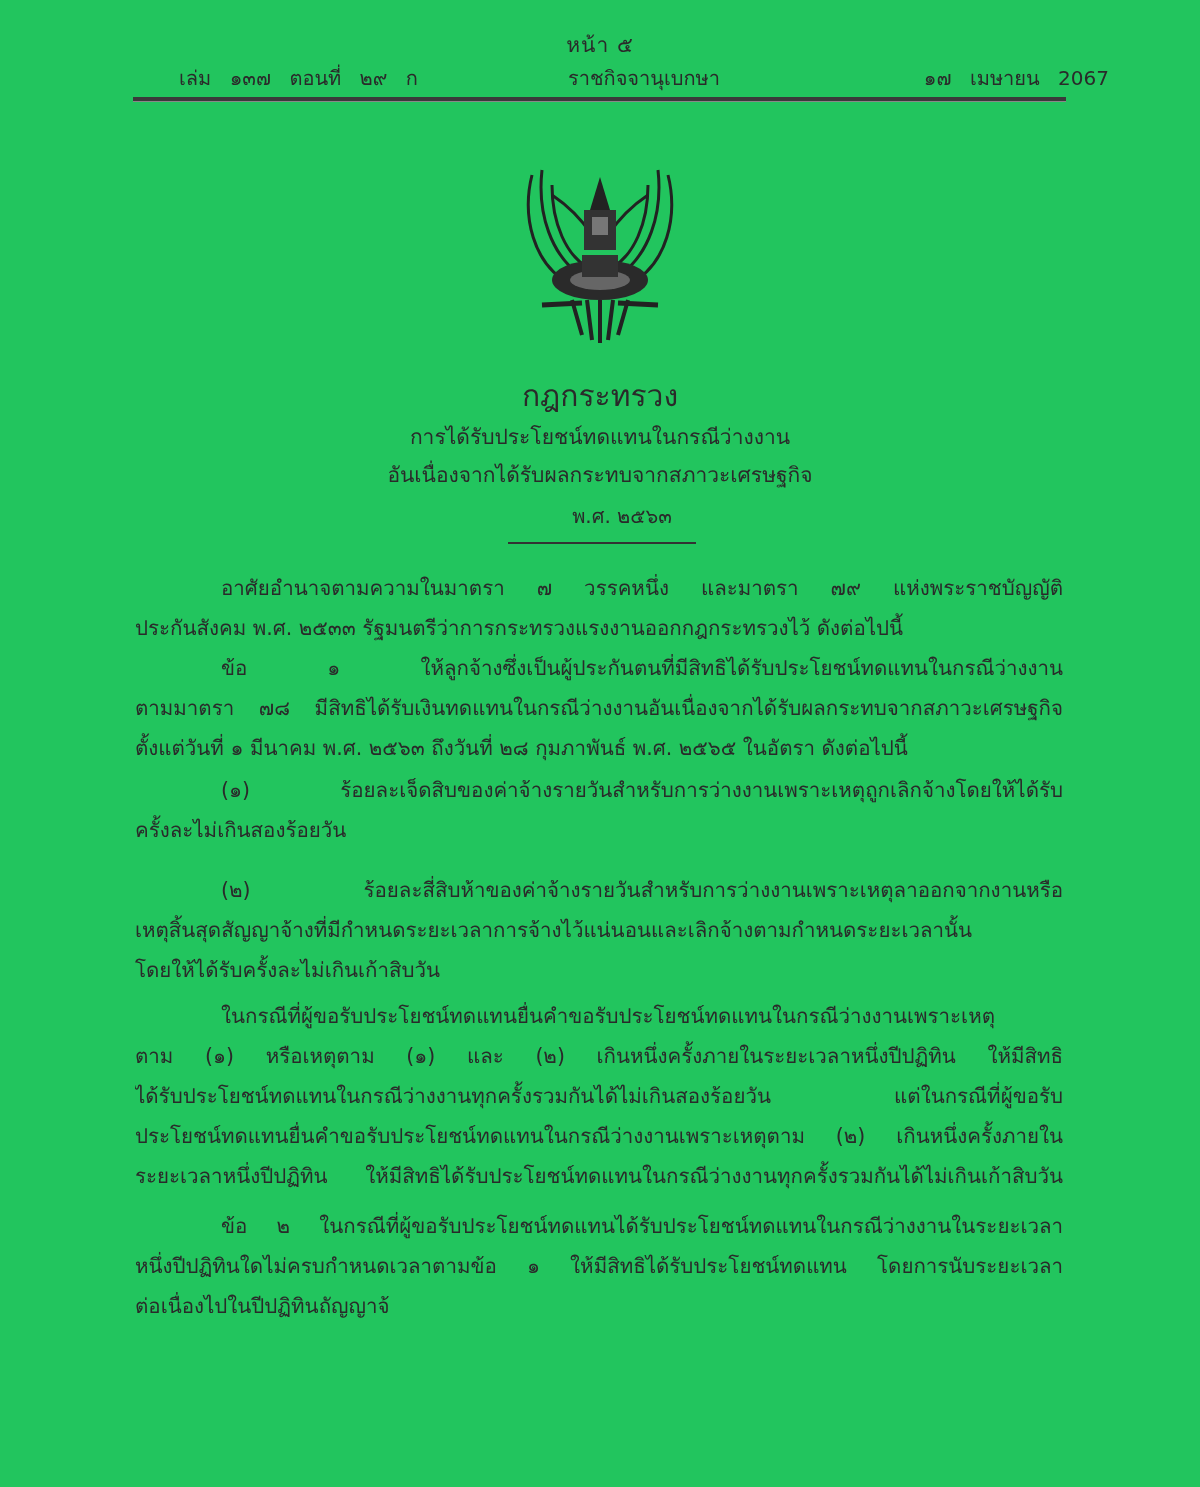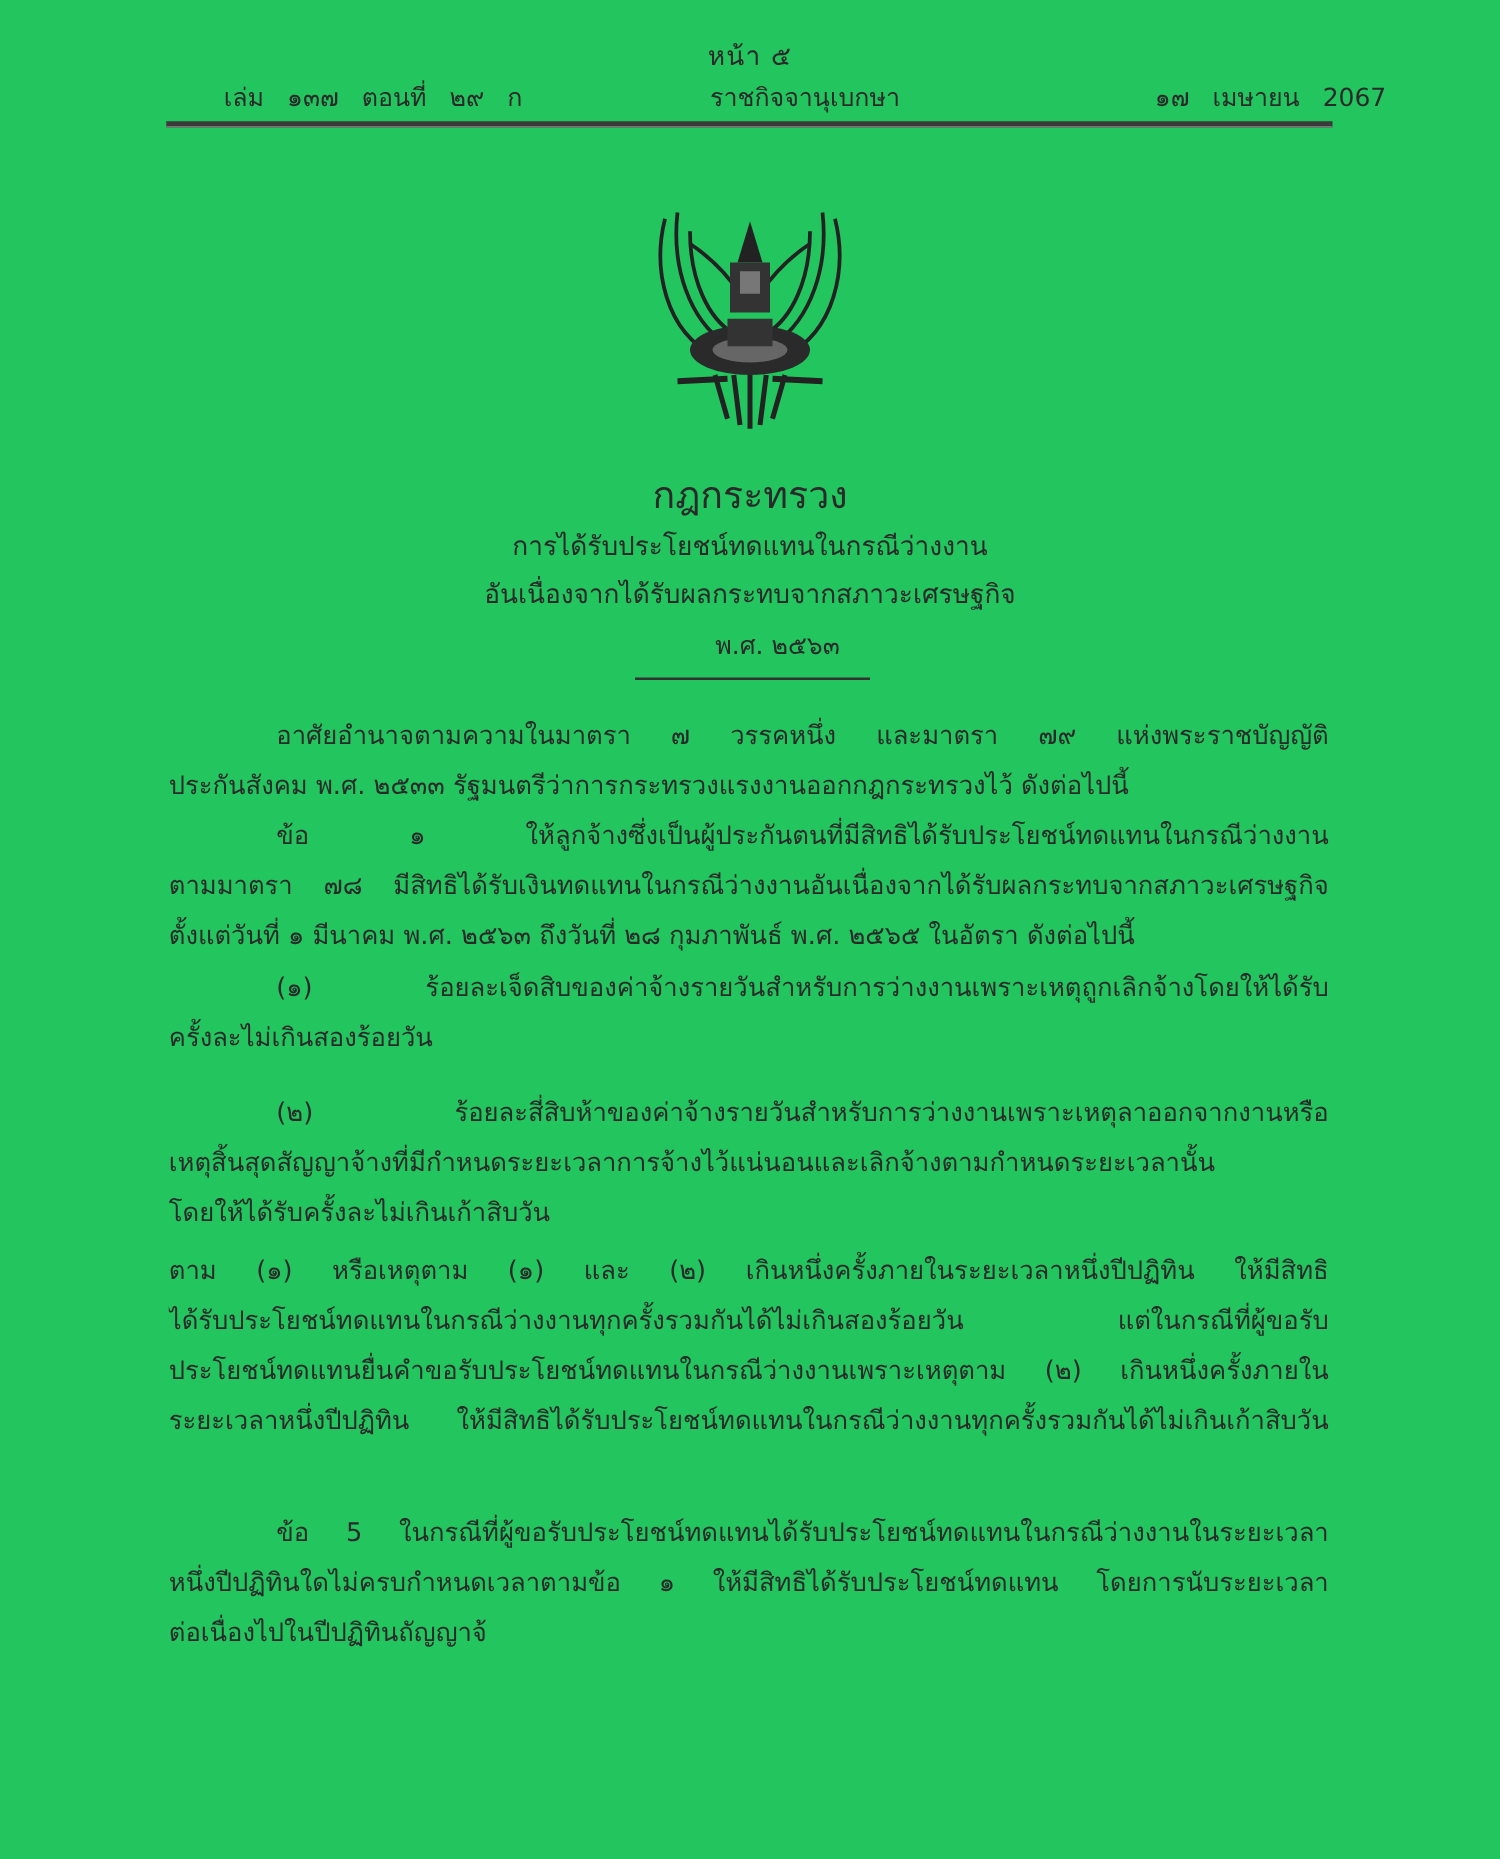--- a/index.html
+++ b/index.html
@@ -72,25 +72,26 @@
     <span class="line">ครั้งละไม่เกินสองร้อยวัน</span>
   </div>
 
   <div class="body" style="top:870px;">
     <span class="line just" style="padding-left:86px;">(๒) ร้อยละสี่สิบห้าของค่าจ้างรายวันสำหรับการว่างงานเพราะเหตุลาออกจากงานหรือ</span>
     <span class="line just">เหตุสิ้นสุดสัญญาจ้างที่มีกำหนดระยะเวลาการจ้างไว้แน่นอนและเลิกจ้างตามกำหนดระยะเวลานั้น</span>
     <span class="line">โดยให้ได้รับครั้งละไม่เกินเก้าสิบวัน</span>
   </div>
 
   <div class="body" style="top:996px;">
+    <span class="line just" style="padding-left:86px;">ในกรณีที่ผู้ขอรับประโยชน์ทดแทนยื่นคำขอรับประโยชน์ทดแทนในกรณีว่างงานเพราะเหตุ</span>
     <span class="line just">ตาม (๑) หรือเหตุตาม (๑) และ (๒) เกินหนึ่งครั้งภายในระยะเวลาหนึ่งปีปฏิทิน ให้มีสิทธิ</span>
     <span class="line just">ได้รับประโยชน์ทดแทนในกรณีว่างงานทุกครั้งรวมกันได้ไม่เกินสองร้อยวัน แต่ในกรณีที่ผู้ขอรับ</span>
     <span class="line just">ประโยชน์ทดแทนยื่นคำขอรับประโยชน์ทดแทนในกรณีว่างงานเพราะเหตุตาม (๒) เกินหนึ่งครั้งภายใน</span>
     <span class="line just">ระยะเวลาหนึ่งปีปฏิทิน ให้มีสิทธิได้รับประโยชน์ทดแทนในกรณีว่างงานทุกครั้งรวมกันได้ไม่เกินเก้าสิบวัน</span>
   </div>
 
   <div class="body" style="top:1206px;">
-    <span class="line just" style="padding-left:86px;">ข้อ 5 ในกรณีที่ผู้ขอรับประโยชน์ทดแทนได้รับประโยชน์ทดแทนในกรณีว่างงานในระยะเวลา</span>
+    <span class="line just" style="padding-left:86px;">ข้อ ๒ ในกรณีที่ผู้ขอรับประโยชน์ทดแทนได้รับประโยชน์ทดแทนในกรณีว่างงานในระยะเวลา</span>
     <span class="line just">หนึ่งปีปฏิทินใดไม่ครบกำหนดเวลาตามข้อ ๑ ให้มีสิทธิได้รับประโยชน์ทดแทน โดยการนับระยะเวลา</span>
     <span class="line">ต่อเนื่องไปในปีปฏิทินถัญญาจ้</span>
   </div>
 
 </div>
 
 </body></html>

